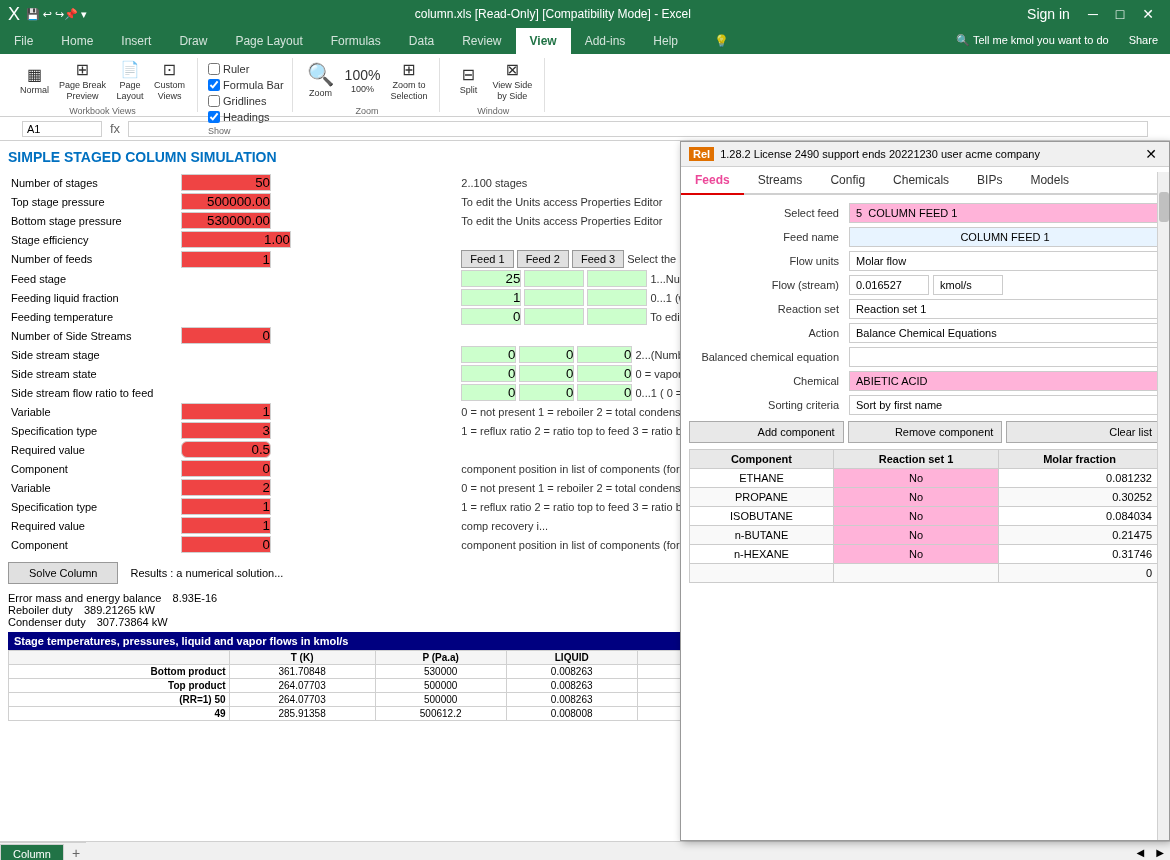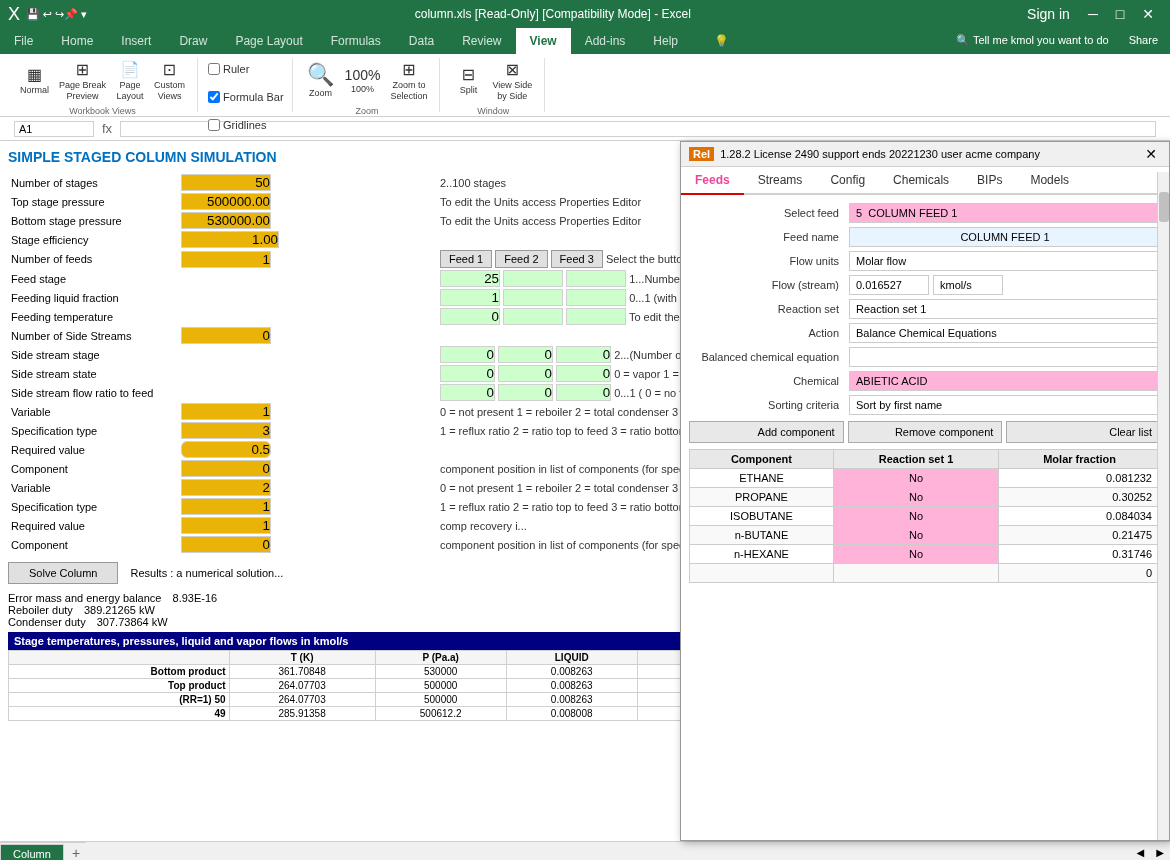--- a/index.html
+++ b/index.html
@@ -22,36 +22,36 @@
     .ribbon-group-inner { display: flex; gap: 2px; align-items: center; flex: 1; }
     .ribbon-group-label { font-size: 9px; color: #666; margin-top: 2px; text-align: center; }
     .ribbon-btn { display: flex; flex-direction: column; align-items: center; padding: 2px 4px; cursor: pointer; border-radius: 3px; min-width: 36px; color: #333; border: none; background: none; }
     .ribbon-icon { font-size: 16px; margin-bottom: 1px; }
     .ribbon-btn-label { font-size: 9px; text-align: center; line-height: 1.2; }
     .checkbox-row { display: flex; align-items: center; gap: 3px; padding: 1px 0; }
     .checkbox-row input { width: 12px; height: 12px; }
     .checkbox-row label { font-size: 11px; color: #333; }
 
     
-    .formula-bar { background: white; border-bottom: 1px solid #d0d0d0; display: flex; align-items: center; padding: 2px 14px; gap: 4px; height: 24px; }
+    .formula-bar { background: white; border-bottom: 1px solid #d0d0d0; display: flex; align-items: center; padding: 2px 22px; gap: 4px; height: 24px; }
     .name-box { border: 1px solid #d0d0d0; padding: 1px 4px; width: 80px; font-size: 11px; }
 
     
     .main { display: flex; height: calc(860px - 28px - 86px - 24px - 22px); }
 
     
     .sheet-area { flex: 1; overflow: hidden; background: white; }
 
     
     .spreadsheet { padding: 8px; overflow: hidden; height: 100%; }
     .ss-title { color: #0070C0; font-size: 14px; font-weight: bold; margin-bottom: 8px; }
     .ss-table { width: 100%; border-collapse: collapse; }
     .ss-table td { font-size: 11px; padding: 1px 3px; }
     .ss-label { color: #000; }
-    .ss-value { background: #eab308; border: 1px solid #d0d0d0; text-align: right; color: #000; }
+    .ss-value { background: #ef4444; border: 1px solid #d0d0d0; text-align: right; color: #000; }
     .ss-value-green { background: #CCFFCC; border: 1px solid #d0d0d0; text-align: right; }
     .ss-note { color: #333; }
     .feed-btn { background: #e0e0e0; border: 1px solid #999; padding: 2px 8px; font-size: 11px; cursor: pointer; }
     .solve-btn { background: #e0e0e0; border: 1px solid #999; padding: 4px 20px; font-size: 11px; cursor: pointer; margin: 4px 0; }
 
     
     .bottom-table-header { background: #000080; color: white; padding: 3px 6px; font-size: 11px; font-weight: bold; margin-top: 4px; }
     .bottom-table { width: 100%; border-collapse: collapse; font-size: 10px; }
     .bottom-table th { background: #f5f5f5; border: 1px solid #d0d0d0; padding: 1px 3px; text-align: center; font-weight: bold; }
     .bottom-table td { border: 1px solid #d0d0d0; padding: 1px 3px; text-align: center; }
@@ -151,21 +151,21 @@
         </button>
         <button class="ribbon-btn">
           <span class="ribbon-icon">⊡</span>
           <span class="ribbon-btn-label">Custom<br>Views</span>
         </button>
       </div>
       <div class="ribbon-group-label">Workbook Views</div>
     </div>
 
     <div class="ribbon-group" style="align-items:flex-start; padding-top:4px;">
-      <div style="display:flex; flex-direction:column; gap:14px;">
+      <div style="display:flex; flex-direction:column; gap:2px;">
         <div class="checkbox-row">
           <input type="checkbox" id="ruler" style="">
           <label for="ruler">Ruler</label>
         </div>
         <div class="checkbox-row">
           <input type="checkbox" id="formula" checked="" style="">
           <label for="formula">Formula Bar</label>
         </div>
         <div class="checkbox-row">
           <input type="checkbox" id="gridlines" style="">
@@ -238,21 +238,21 @@
             <td><input class="ss-value" style="width: 90px;" value="500000.00"></td>
             <td class="ss-note">To edit the Units access Properties Editor</td>
           </tr>
           <tr>
             <td class="ss-label">Bottom stage pressure</td>
             <td><input class="ss-value" style="width: 90px;" value="530000.00"></td>
             <td class="ss-note">To edit the Units access Properties Editor</td>
           </tr>
           <tr>
             <td class="ss-label">Stage efficiency</td>
-            <td><input class="ss-value" style="width: 98px;" value="1.00"></td>
+            <td><input class="ss-value" style="width: 110px;" value="1.00"></td>
             <td class="ss-note"></td>
           </tr>
           <tr>
             <td class="ss-label">Number of feeds</td>
             <td><input class="ss-value" style="width: 90px;" value="1"></td>
             <td>
               <button class="feed-btn">Feed 1</button>
               <button class="feed-btn">Feed 2</button>
               <button class="feed-btn">Feed 3</button>
               <span class="ss-note">Select the button...</span>

